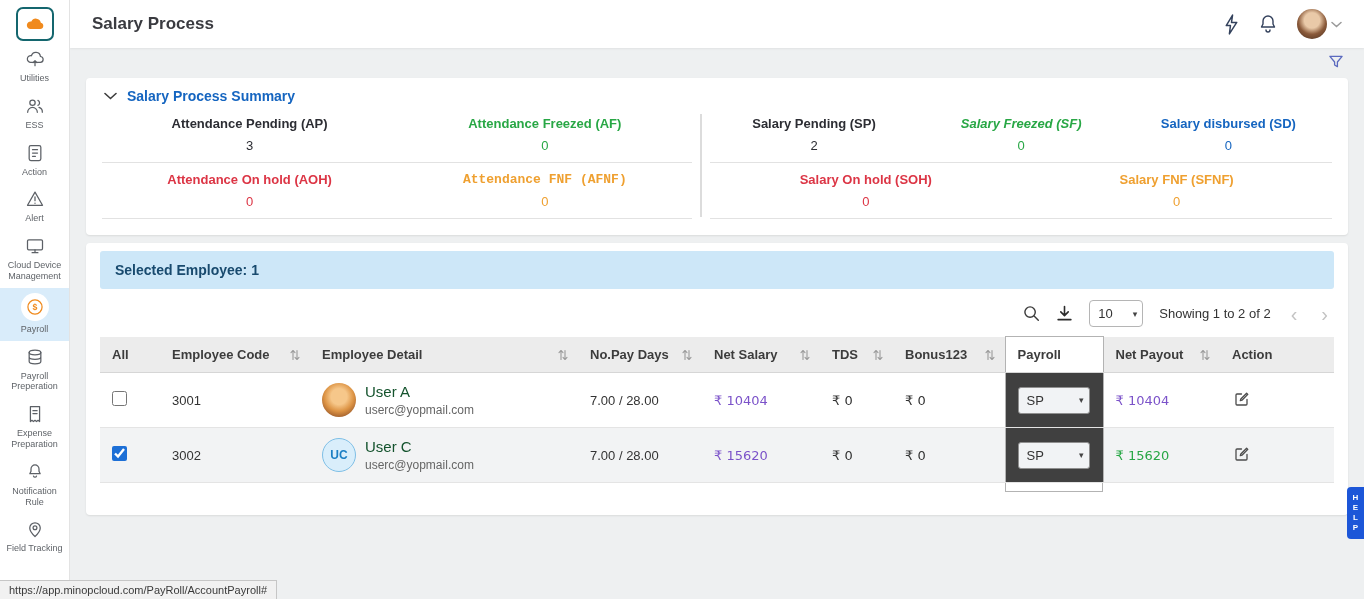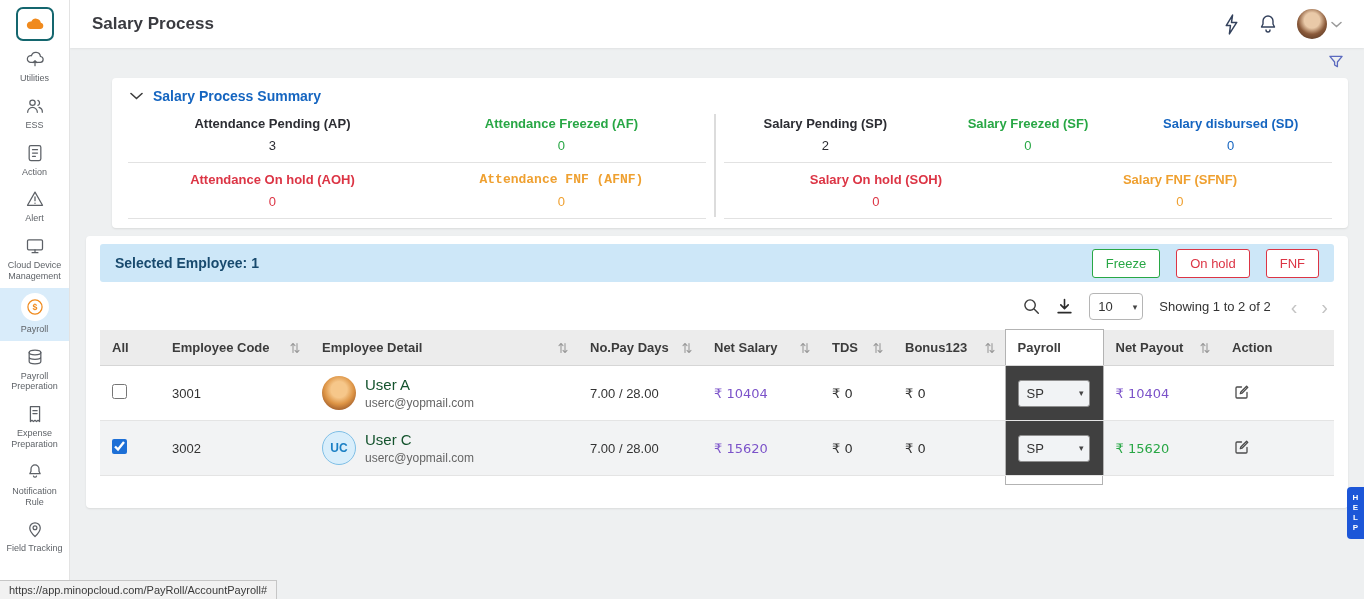--- a/index.html
+++ b/index.html
@@ -27,21 +27,21 @@
   .tb-icon { cursor:pointer; display:flex; align-items:center; }
   .avatar-group { display:flex; align-items:center; gap:4px; cursor:pointer; }
   .avatar-photo { width:30px; height:30px; border-radius:50%; background:radial-gradient(circle at 50% 38%, #e9c9a8 0 32%, #8a5a3a 58%, #452b1c 100%); }
 
   .content { flex:1; padding:0 16px; overflow:hidden; }
   .filter-row { height:30px; display:flex; justify-content:flex-end; align-items:center; padding-right:4px; }
 
   .card { background:#fff; border-radius:4px; box-shadow:0 1px 2px rgba(0,0,0,.09); }
 
   
-  .summary-card { padding:10px 16px 9px;margin-left:26px; }
+  .summary-card { padding:10px 16px 16px; }
   .summary-head { display:flex; align-items:center; gap:10px; padding-left:2px; }
   .summary-title { color:#1565c0; font-weight:bold; font-size:14px; }
   .summary-body { display:flex; margin-top:8px; }
   .sgroup-left { width:48%; }
   .vdiv { width:2px; background:#dcdcdc; margin:2px 8px; }
   .sgroup-right { flex:1; }
   .srow { display:flex; border-bottom:1px solid #e2e2e2; padding:4px 0 9px; }
   .srow.r2 { padding-top:9px; }
   .stat { flex:1; text-align:center; }
   .stat-label { font-size:13px; font-weight:bold; }
@@ -272,21 +272,21 @@
             </div>
           </div>
           <div class="vdiv"></div>
           <div class="sgroup-right">
             <div class="srow">
               <div class="stat">
                 <div class="stat-label" style="color: rgb(44, 45, 51);">Salary Pending (SP)</div>
                 <div class="stat-value" style="color: rgb(44, 45, 51);">2</div>
               </div>
               <div class="stat">
-                <div class="stat-label" style="color: rgb(40, 167, 69);">Salary Freezed (SF)</div>
+                <div class="stat-label" style="color: rgb(40, 167, 69); font-style: italic;">Salary Freezed (SF)</div>
                 <div class="stat-value" style="color: rgb(40, 167, 69);">0</div>
               </div>
               <div class="stat">
                 <div class="stat-label" style="color: rgb(21, 101, 192);">Salary disbursed (SD)</div>
                 <div class="stat-value" style="color: rgb(21, 101, 192);">0</div>
               </div>
             </div>
             <div class="srow r2">
               <div class="stat">
                 <div class="stat-label" style="color: rgb(220, 53, 69);">Salary On hold (SOH)</div>
@@ -298,25 +298,20 @@
               </div>
             </div>
           </div>
         </div>
       </div>
 
       <div class="card table-card">
 
         <div class="banner">
           <span class="banner-text">Selected Employee: 1</span>
-          <div class="banner-buttons">
-            <button class="btn" style="color: rgb(40, 167, 69); border-color: rgb(40, 167, 69);">Freeze</button>
-            <button class="btn" style="color: rgb(220, 53, 69); border-color: rgb(220, 53, 69);">On hold</button>
-            <button class="btn" style="color: rgb(220, 53, 69); border-color: rgb(220, 53, 69);">FNF</button>
-          </div>
         </div>
 
         <div class="toolbar">
           <span style="cursor:pointer;display:flex;">
             <svg width="17" height="17" viewBox="0 0 18 18" fill="none" stroke="#3a3a3a" stroke-width="1.5" stroke-linecap="round">
                 <circle cx="7.5" cy="7.5" r="5.5"></circle>
                 <path d="M12 12l4.2 4.2"></path>
               </svg>
           </span>
           <span style="cursor:pointer;display:flex;">

